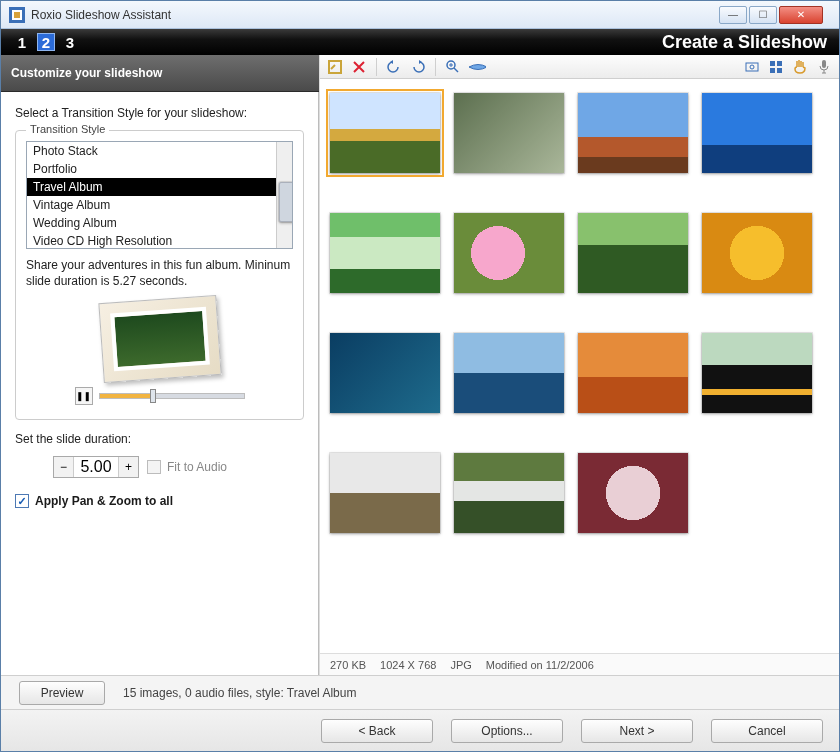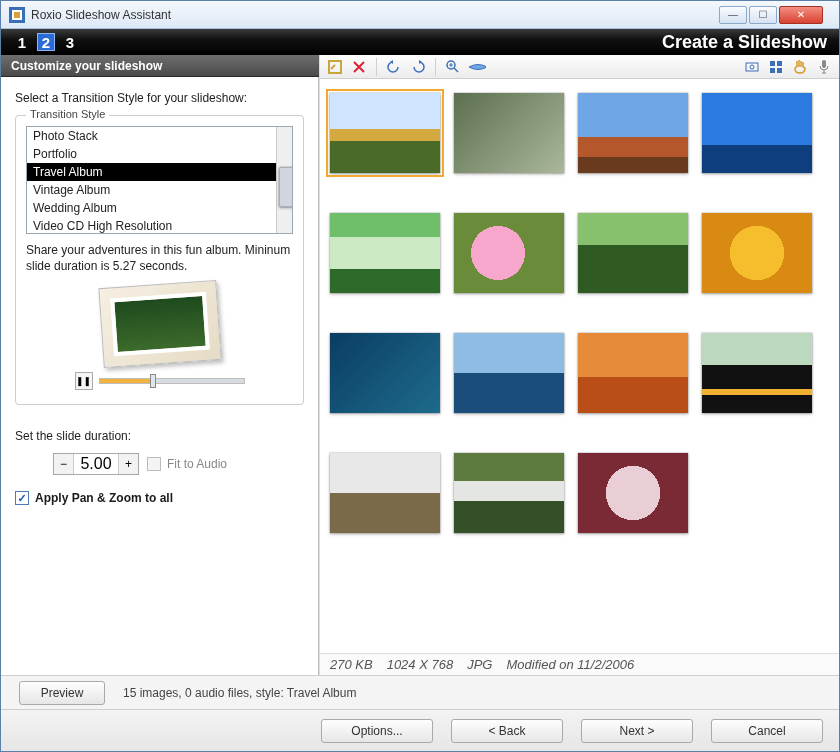--- a/index.html
+++ b/index.html
@@ -44,41 +44,41 @@
     background: linear-gradient(#3a3a3a, #111 40%, #000);
     display: flex; align-items: center;
     padding: 0 12px;
     color: #fff;
   }
   .steps { display: flex; gap: 6px; font-weight: bold; font-size: 15px; }
   .step { width: 18px; height: 18px; display: flex; align-items: center; justify-content: center; }
   .step.active { background: #2b6bd8; border: 1px solid #8fb5ee; }
   .step-bar-title { margin-left: auto; font-size: 18px; font-weight: bold; }
   .sub-bar {
-    height: 22px;
+    height: 37px;
     background: linear-gradient(#6e6e6e, #4a4a4a);
     color: #fff; font-weight: bold;
     display: flex; align-items: center;
     padding: 0 10px; font-size: 12px;
     border-bottom: 1px solid #2a2a2a;
     width: 318px;
   }
   .content-row { flex: 1; display: flex; background: #fff; }
   .left-panel {
     width: 318px;
     border-right: 1px solid #bcbcbc;
     display: flex; flex-direction: column;
   }
   .left-body { padding: 14px 14px 0 14px; flex: 1; overflow: hidden; }
   .lbl { color: #222; margin-bottom: 10px; display: block; }
   .fieldset {
     border: 1px solid #ccc;
     border-radius: 4px;
     padding: 10px 10px 14px 10px;
-    margin-bottom: 24px;
+    margin-bottom: 12px;
     position: relative;
   }
   .fieldset-legend {
     position: absolute; top: -8px; left: 10px;
     background: #fff; padding: 0 4px; color: #444; font-size: 11px;
   }
   .listbox {
     border: 1px solid #9aa7b5;
     height: 108px;
     background: #fff;
@@ -166,23 +166,22 @@
   }
   .thumb {
     width: 110px; height: 80px;
     box-shadow: 0 1px 3px rgba(0,0,0,.35), 0 0 0 1px rgba(0,0,0,.08);
     background: #888;
   }
   .thumb.selected { outline: 2px solid #f2a930; outline-offset: 2px; }
   .status-bar {
     height: 22px; border-top: 1px solid #ddd;
     padding: 0 10px; display: flex; align-items: center;
-    color: #555; gap: 14px; font-size: 13px;
+    color: #555; gap: 14px; font-size: 11px;
     background: #fafafa;
-    font-style: italic;
   }
 
   .footer1 {
     height: 34px; background: #f4f4f4; border-top: 1px solid #cfcfcf;
     display: flex; align-items: center; padding: 0 18px; gap: 18px;
   }
   .btn {
     min-width: 86px; height: 24px;
     background: linear-gradient(#fefefe,#e6e6e6);
     border: 1px solid #a9a9a9; border-radius: 3px;
@@ -391,19 +390,19 @@
       </div>
     </div>
   </div>
 
   <div class="footer1">
     <div class="btn">Preview</div>
     <span class="summary">15 images,  0 audio files, style: Travel Album</span>
   </div>
 
   <div class="footer2">
+    <div class="btn">&lt;  Back</div>
     <div class="btn">Options...</div>
-    <div class="btn">&lt;  Back</div>
     <div class="btn">Next  &gt;</div>
     <div class="btn">Cancel</div>
   </div>
 
 </div>
 
 </body></html>

